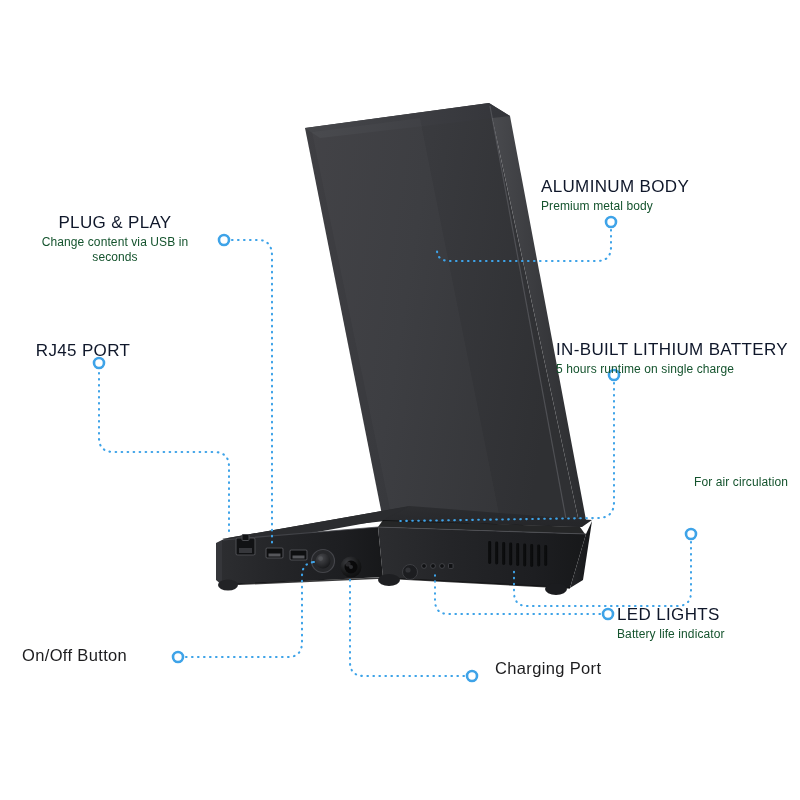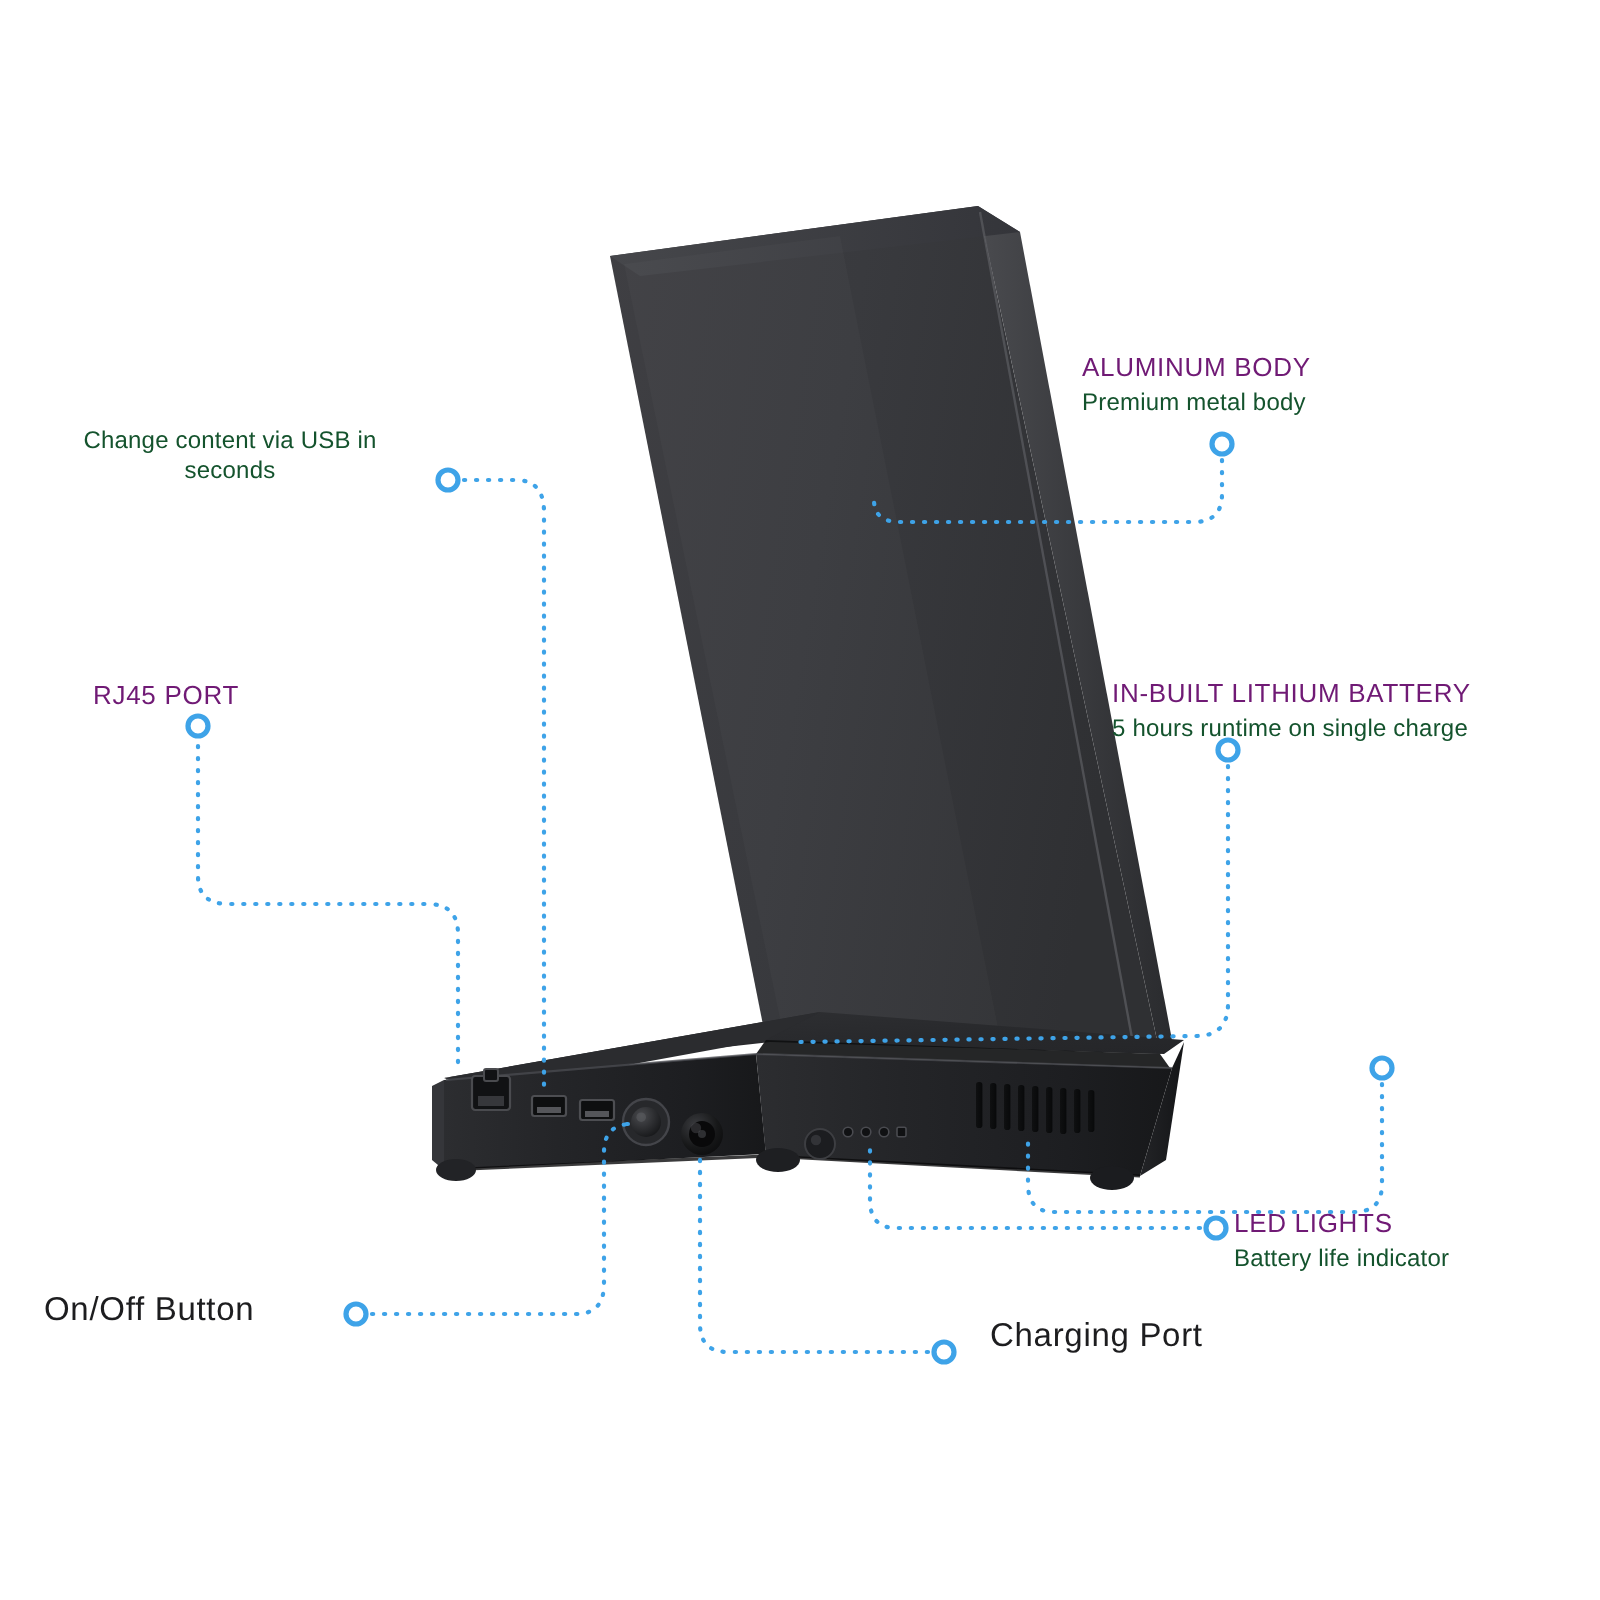--- a/index.html
+++ b/index.html
@@ -48,23 +48,23 @@
     width: 800px; height: 800px;
     z-index: 2;
   }
 
   
   .label {
     position: absolute;
     z-index: 4;
   }
   .label .title {
-    font-size: 13px;
+    font-size: 17px;
     letter-spacing: 0.35px;
-    color: #701a75;
+    color: #0f172a;
     line-height: 1.28;
     white-space: nowrap;
     font-weight: 400;
   }
   .label .sub {
     font-size: 12px;
     color: #14532d;
     line-height: 1.26;
     letter-spacing: 0.1px;
     font-weight: 400;
@@ -258,20 +258,21 @@
     <circle class="conn-dot-outer" cx="614" cy="375" r="5"></circle>
 
     <path class="conn-path" d="M 691,542 L 691,592 Q 691,606 677,606 L 527,606 Q 514,606 514,592 L 514,570"></path>
     <circle class="conn-dot-outer" cx="691" cy="534" r="5"></circle>
 
     <path class="conn-path" d="M 600,614 L 448,614 Q 435,614 435,600 L 435,575"></path>
     <circle class="conn-dot-outer" cx="608" cy="614" r="5"></circle>
   </svg>
 
   <div class="label align-center" style="left:20px; top:212px; width:190px;">
+    <div class="title">PLUG &amp; PLAY</div>
     <div class="sub">Change content via USB in seconds</div>
   </div>
 
   <div class="label align-center" style="left:8px; top:340px; width:150px;">
     <div class="title">RJ45 PORT</div>
   </div>
 
   <div class="label align-left plain" style="left:495px; top:658px; width:200px;">
     <div class="title">Charging Port</div>
   </div>
@@ -284,20 +285,21 @@
     <div class="title">ALUMINUM BODY</div>
     <div class="sub">Premium metal body</div>
   </div>
 
   <div class="label align-left" style="left:556px; top:315px; width:232px;margin-top:24px;">
     <div class="title">IN-BUILT LITHIUM BATTERY</div>
     <div class="sub justify">5 hours runtime on single charge</div>
   </div>
 
   <div class="label align-right" style="left:540px; top:474px; width:248px;">
+    <div class="sub">For air circulation</div>
   </div>
 
   <div class="label align-left" style="left:617px; top:604px; width:185px;">
     <div class="title">LED LIGHTS</div>
     <div class="sub">Battery life indicator</div>
   </div>
 
 </div>
 
 </body></html>

